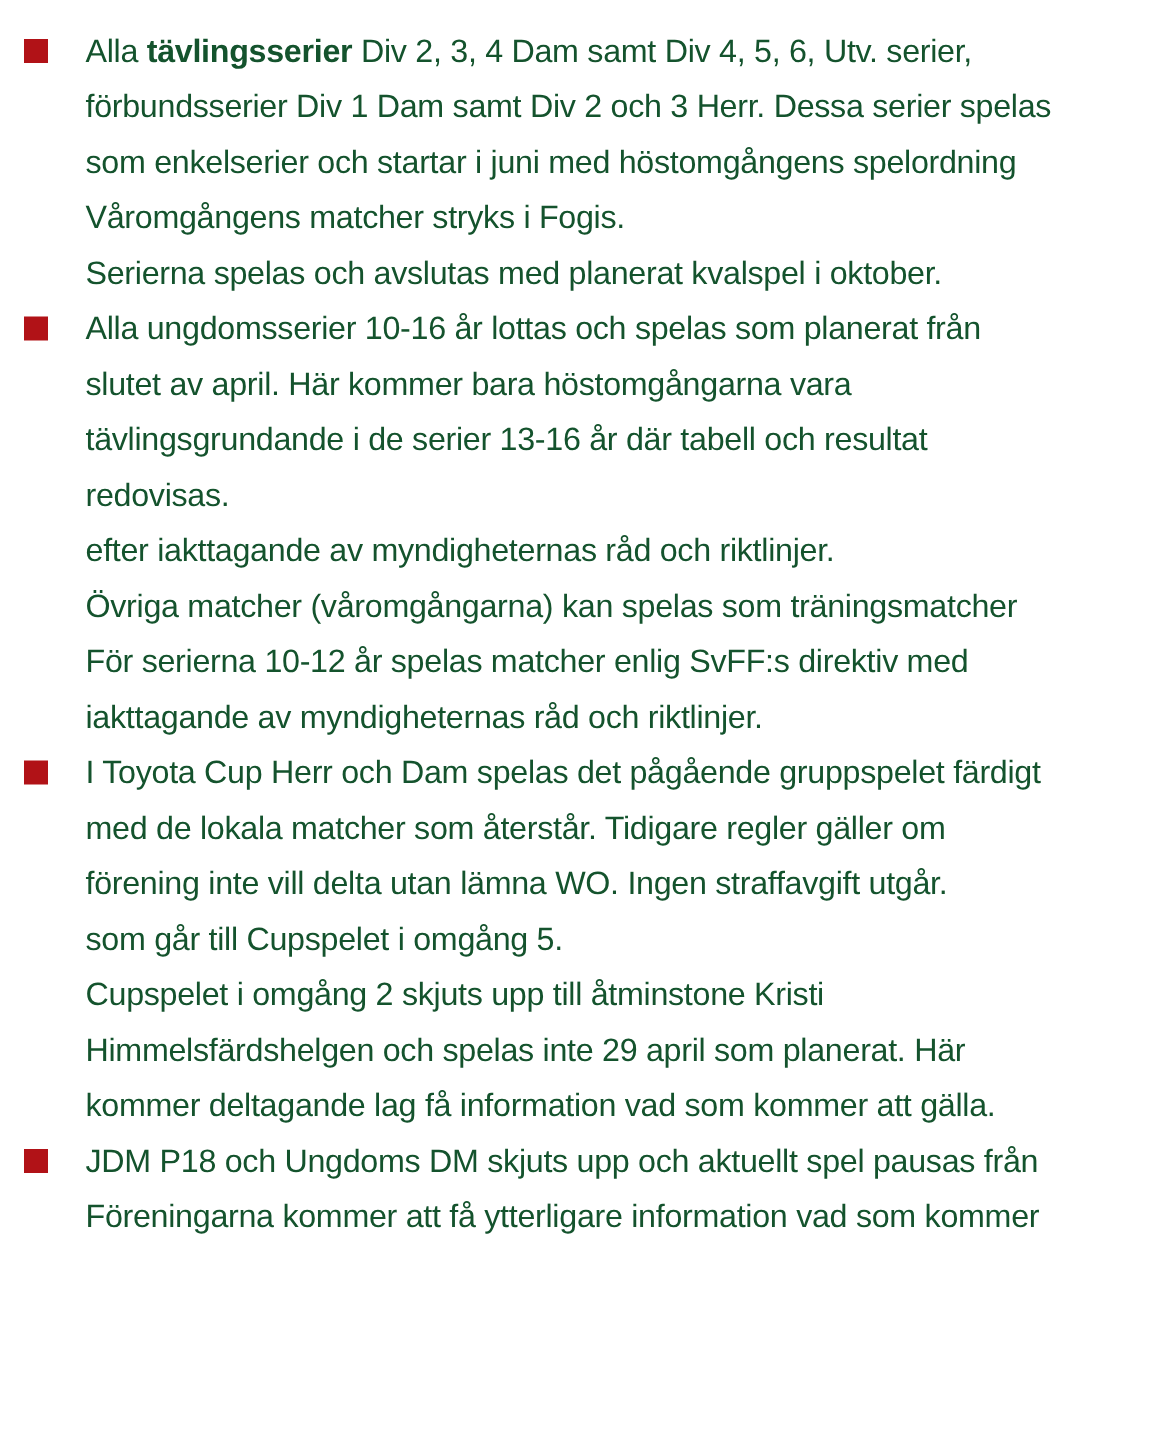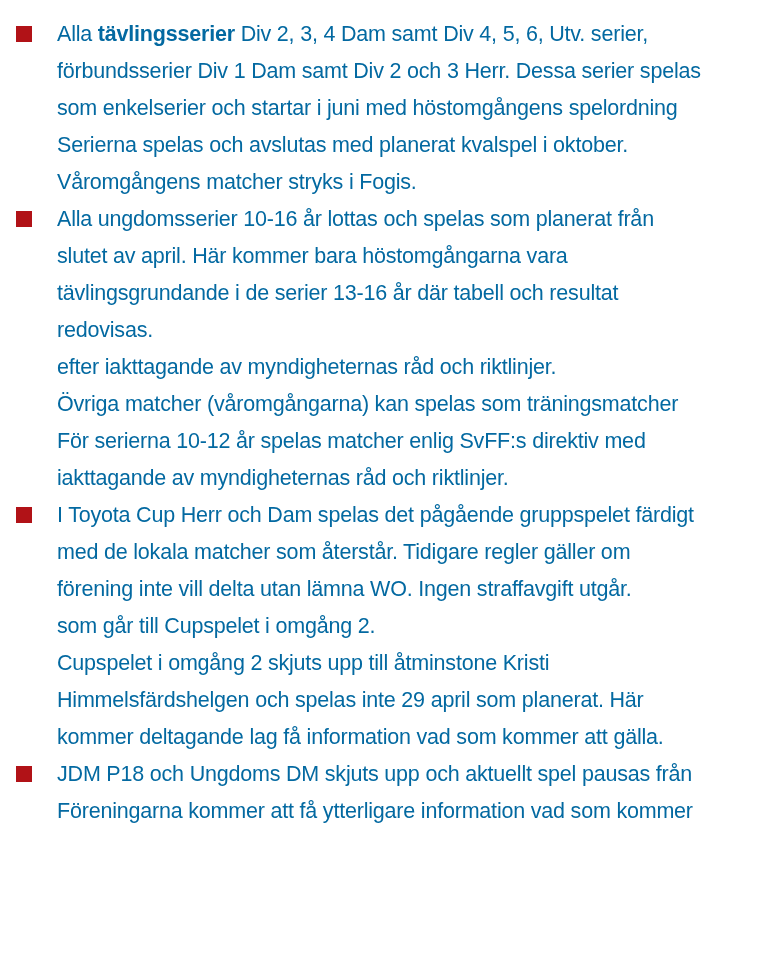--- a/index.html
+++ b/index.html
@@ -17,21 +17,21 @@
     padding: 16px 10px 0 16px;
   }
   ul.bullet-list {
     list-style: none;
     margin: 0;
     padding: 0;
   }
   li.bullet-item {
     position: relative;
     padding-left: 41px;
-    color: #0369a1;
+    color: #14532d;
     font-size: 21.5px;
     line-height: 37px;
     letter-spacing: -0.2px;
   }
   .bullet-marker {
     position: absolute;
     left: 0;
     top: 10px;
     width: 16px;
     height: 16px;
@@ -48,42 +48,42 @@
 <body>
 
 <div class="content">
   <ul class="bullet-list">
 
     <li class="bullet-item">
       <span class="bullet-marker"></span>
       <div class="line"><span>Alla </span><span class="bold">tävlingsserier</span><span> Div 2, 3, 4 Dam samt Div 4, 5, 6, Utv. serier,</span></div>
       <div class="line">förbundsserier Div 1 Dam samt Div 2 och 3 Herr. Dessa serier spelas</div>
       <div class="line">som enkelserier och startar i juni med höstomgångens spelordning</div>
+      <div class="line">Våromgångens matcher stryks i Fogis.</div>
       <div class="line">Serierna spelas och avslutas med planerat kvalspel i oktober.</div>
-      <div class="line">Våromgångens matcher stryks i Fogis.</div>
     </li>
 
     <li class="bullet-item">
       <span class="bullet-marker"></span>
       <div class="line">Alla ungdomsserier 10-16 år lottas och spelas som planerat från</div>
       <div class="line">slutet av april. Här kommer bara höstomgångarna vara</div>
       <div class="line">tävlingsgrundande i de serier 13-16 år där tabell och resultat</div>
       <div class="line">redovisas.</div>
       <div class="line">efter iakttagande av myndigheternas råd och riktlinjer.</div>
       <div class="line">Övriga matcher (våromgångarna) kan spelas som träningsmatcher</div>
       <div class="line">För serierna 10-12 år spelas matcher enlig SvFF:s direktiv med</div>
       <div class="line">iakttagande av myndigheternas råd och riktlinjer.</div>
     </li>
 
     <li class="bullet-item">
       <span class="bullet-marker"></span>
       <div class="line">I Toyota Cup Herr och Dam spelas det pågående gruppspelet färdigt</div>
       <div class="line">med de lokala matcher som återstår. Tidigare regler gäller om</div>
       <div class="line">förening inte vill delta utan lämna WO. Ingen straffavgift utgår.</div>
-      <div class="line">som går till Cupspelet i omgång 2.</div>
+      <div class="line">som går till Cupspelet i omgång 5.</div>
       <div class="line">Cupspelet i omgång 2 skjuts upp till åtminstone Kristi</div>
       <div class="line">Himmelsfärdshelgen och spelas inte 29 april som planerat. Här</div>
       <div class="line">kommer deltagande lag få information vad som kommer att gälla.</div>
     </li>
 
     <li class="bullet-item">
       <span class="bullet-marker"></span>
       <div class="line">JDM P18 och Ungdoms DM skjuts upp och aktuellt spel pausas från</div>
       <div class="line">Föreningarna kommer att få ytterligare information vad som kommer</div>
     </li>

